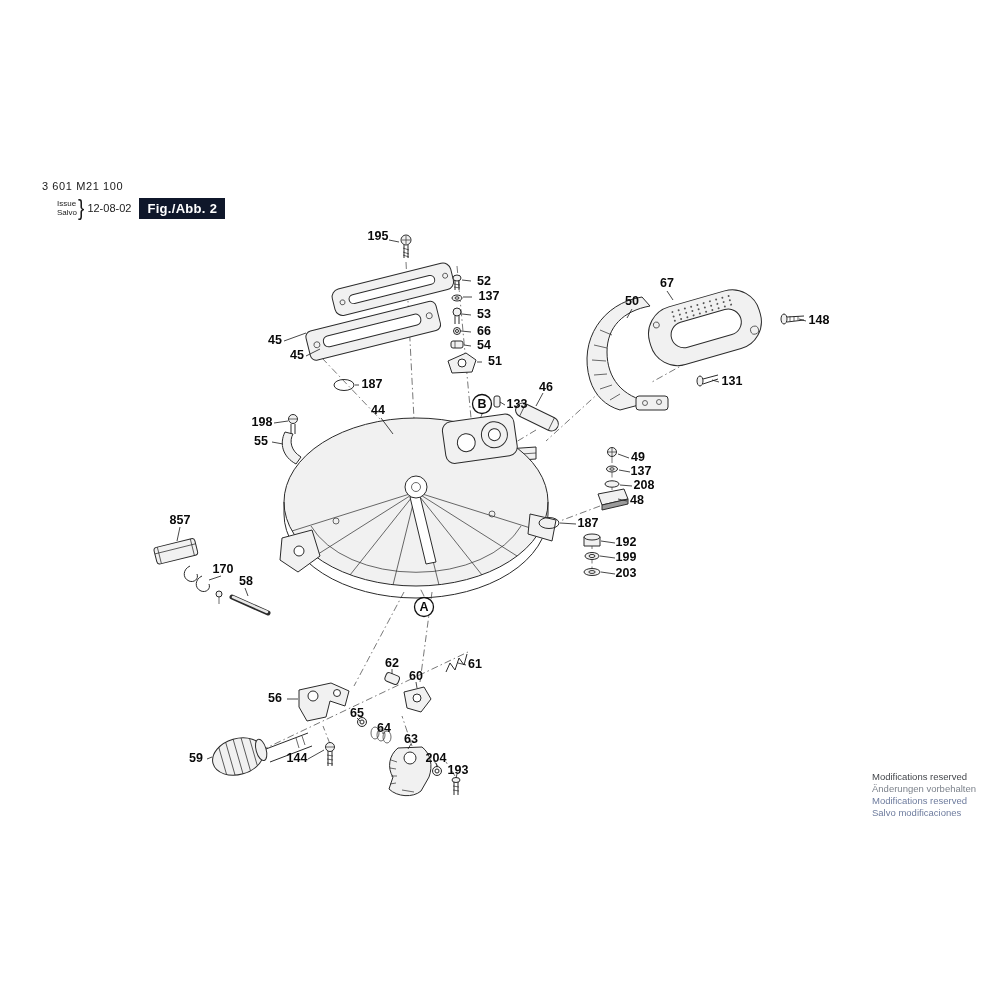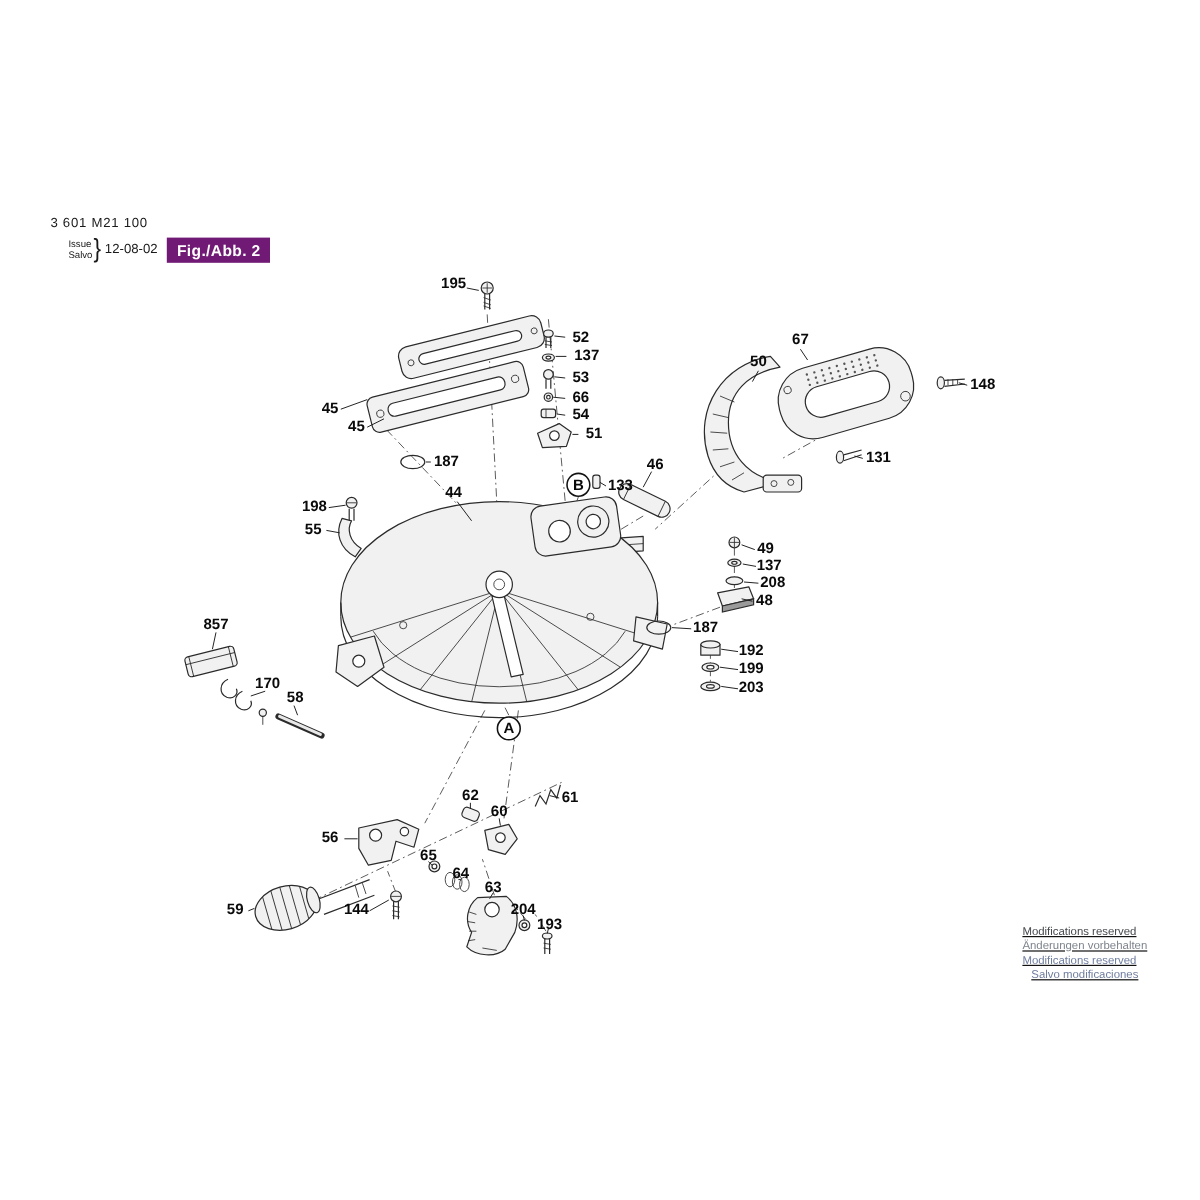--- a/index.html
+++ b/index.html
@@ -6,24 +6,24 @@
   body { width:1000px; height:1000px; position:relative; font-family:"Liberation Sans", sans-serif; color:#111; }
   .page { position:absolute; inset:0; }
 
   
   .header { position:absolute; left:42px; top:180px; }
   .pn { font-size:11px; letter-spacing:0.6px; color:#1a1a1a; }
   .issue-row { display:flex; align-items:center; margin-top:5px;margin-left:15px; }
   .issue-col { display:flex; flex-direction:column; font-size:8px; line-height:1.15; color:#1a1a1a; }
   .brace { font-size:19px; font-weight:400; color:#1a1a1a; margin:0 1px 0 1px; transform:scaleY(1.15); }
   .date { font-size:11px; color:#1a1a1a; margin:0 8px 0 2px; }
-  .fig-box { background:#701a75; color:#fff; font-weight:bold; font-size:13px; padding:3px 8px; letter-spacing:0.3px; }
-
-  
-  .footer { position:absolute; left:852px; top:771px; font-size:9.5px; line-height:1.25;text-decoration:underline; }
+  .fig-box { background:#0f172a; color:#fff; font-weight:bold; font-size:13px; padding:3px 8px; letter-spacing:0.3px; }
+
+  
+  .footer { position:absolute; left:872px; top:771px; font-size:9.5px; line-height:1.25; }
 
   
   .outline   { fill:#f1f1f1; stroke:#2b2b2b; stroke-width:1; stroke-linejoin:round; }
   .outline-w { fill:#ffffff; stroke:#2b2b2b; stroke-width:1; stroke-linejoin:round; }
   .line      { fill:none; stroke:#2b2b2b; stroke-width:1; }
   .thin      { stroke-width:0.7; }
   .dash path { fill:none; stroke:#555; stroke-width:0.8; stroke-dasharray:7 3 1.5 3; }
   .leader-g line { stroke:#1a1a1a; stroke-width:0.8; }
   .part-label { font-family:"Liberation Sans", sans-serif; font-weight:bold; font-size:12.5px; fill:#0a0a0a; }
   .callout-circle { fill:#ffffff; stroke:#111; stroke-width:1.3; }
@@ -380,16 +380,16 @@
           <text x="424" y="611.2" text-anchor="middle" class="part-label">A</text>
         </g>
       </g>
   </svg>
 
   
   <div class="footer" id="footer-lines">
       <div style="color: rgb(67, 70, 75);">Modifications reserved</div>
       <div style="color: rgb(125, 131, 140);">Änderungen vorbehalten</div>
       <div style="color: rgb(110, 124, 158);">Modifications reserved</div>
-      <div style="color: rgb(110, 124, 158); text-align: center;">Salvo modificaciones</div>
+      <div style="color: rgb(110, 124, 158);">Salvo modificaciones</div>
     </div>
 
 </div>
 
 </body></html>

